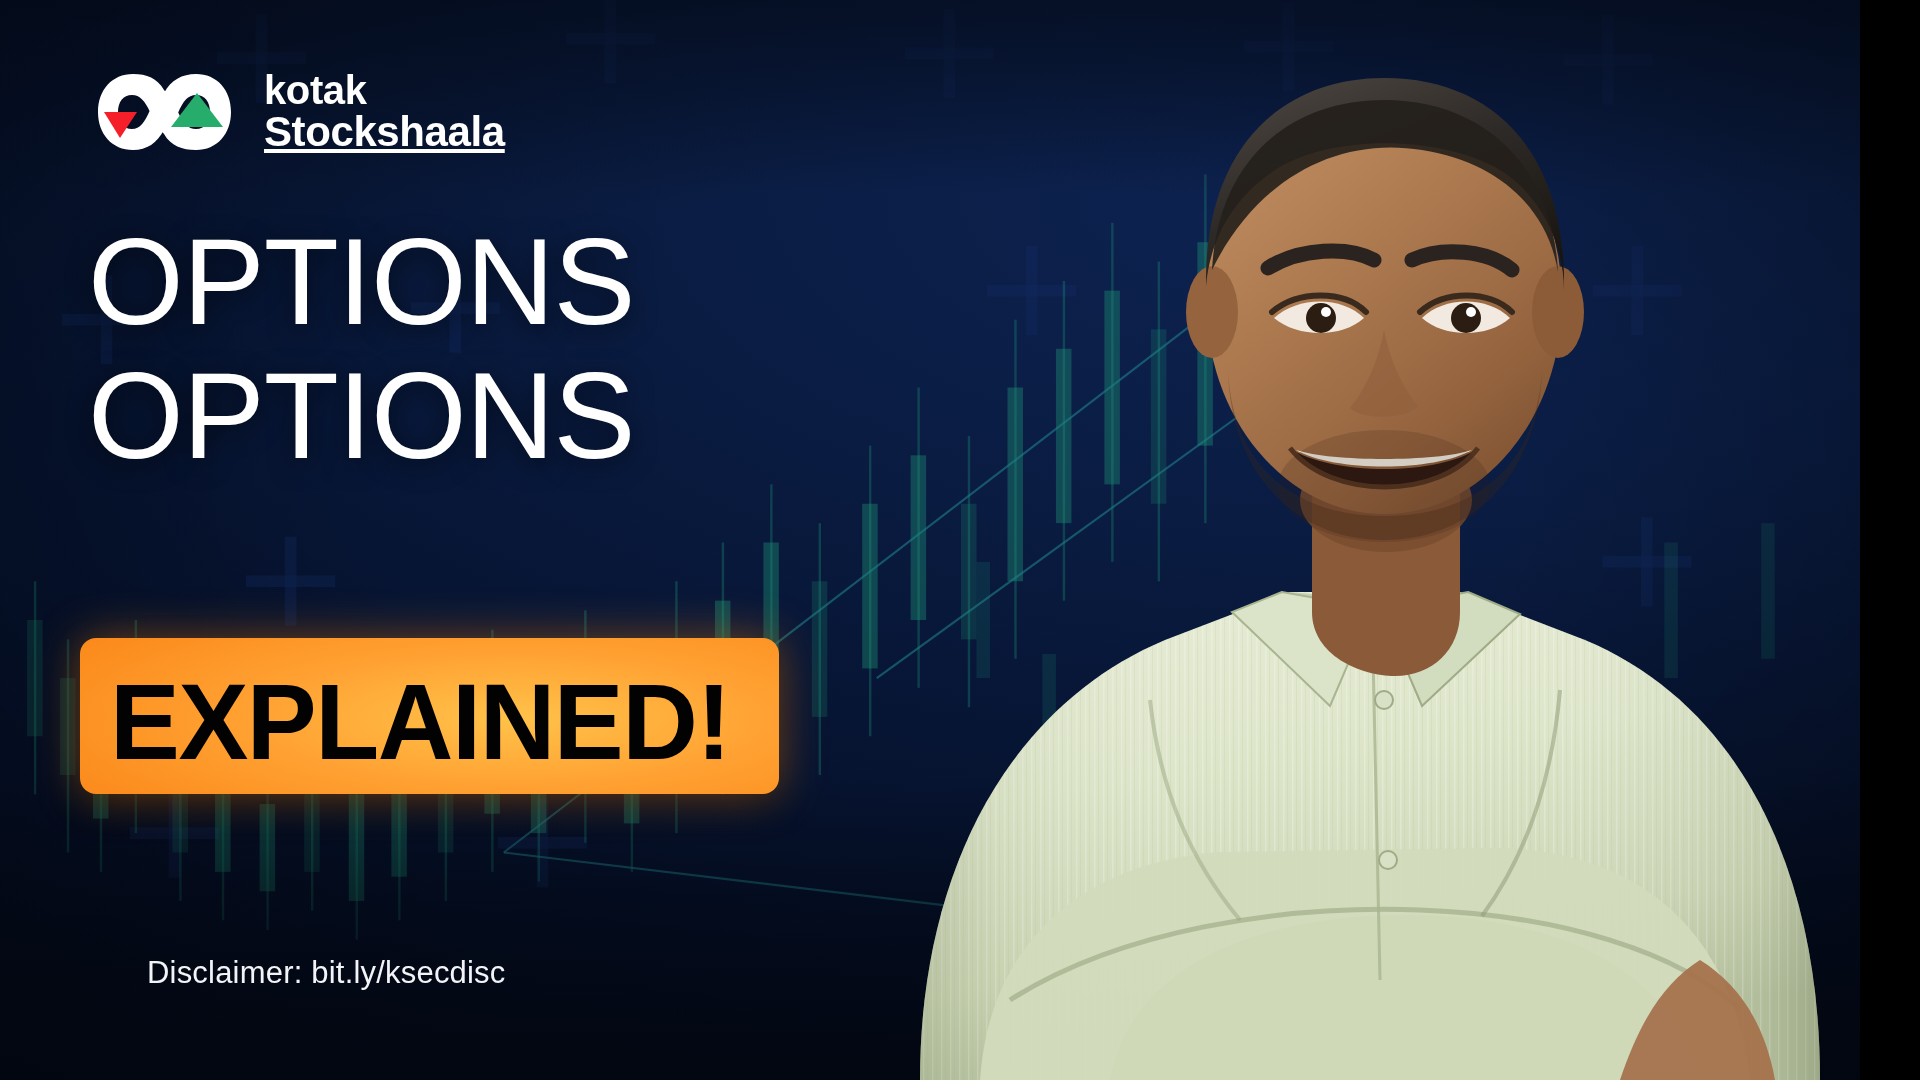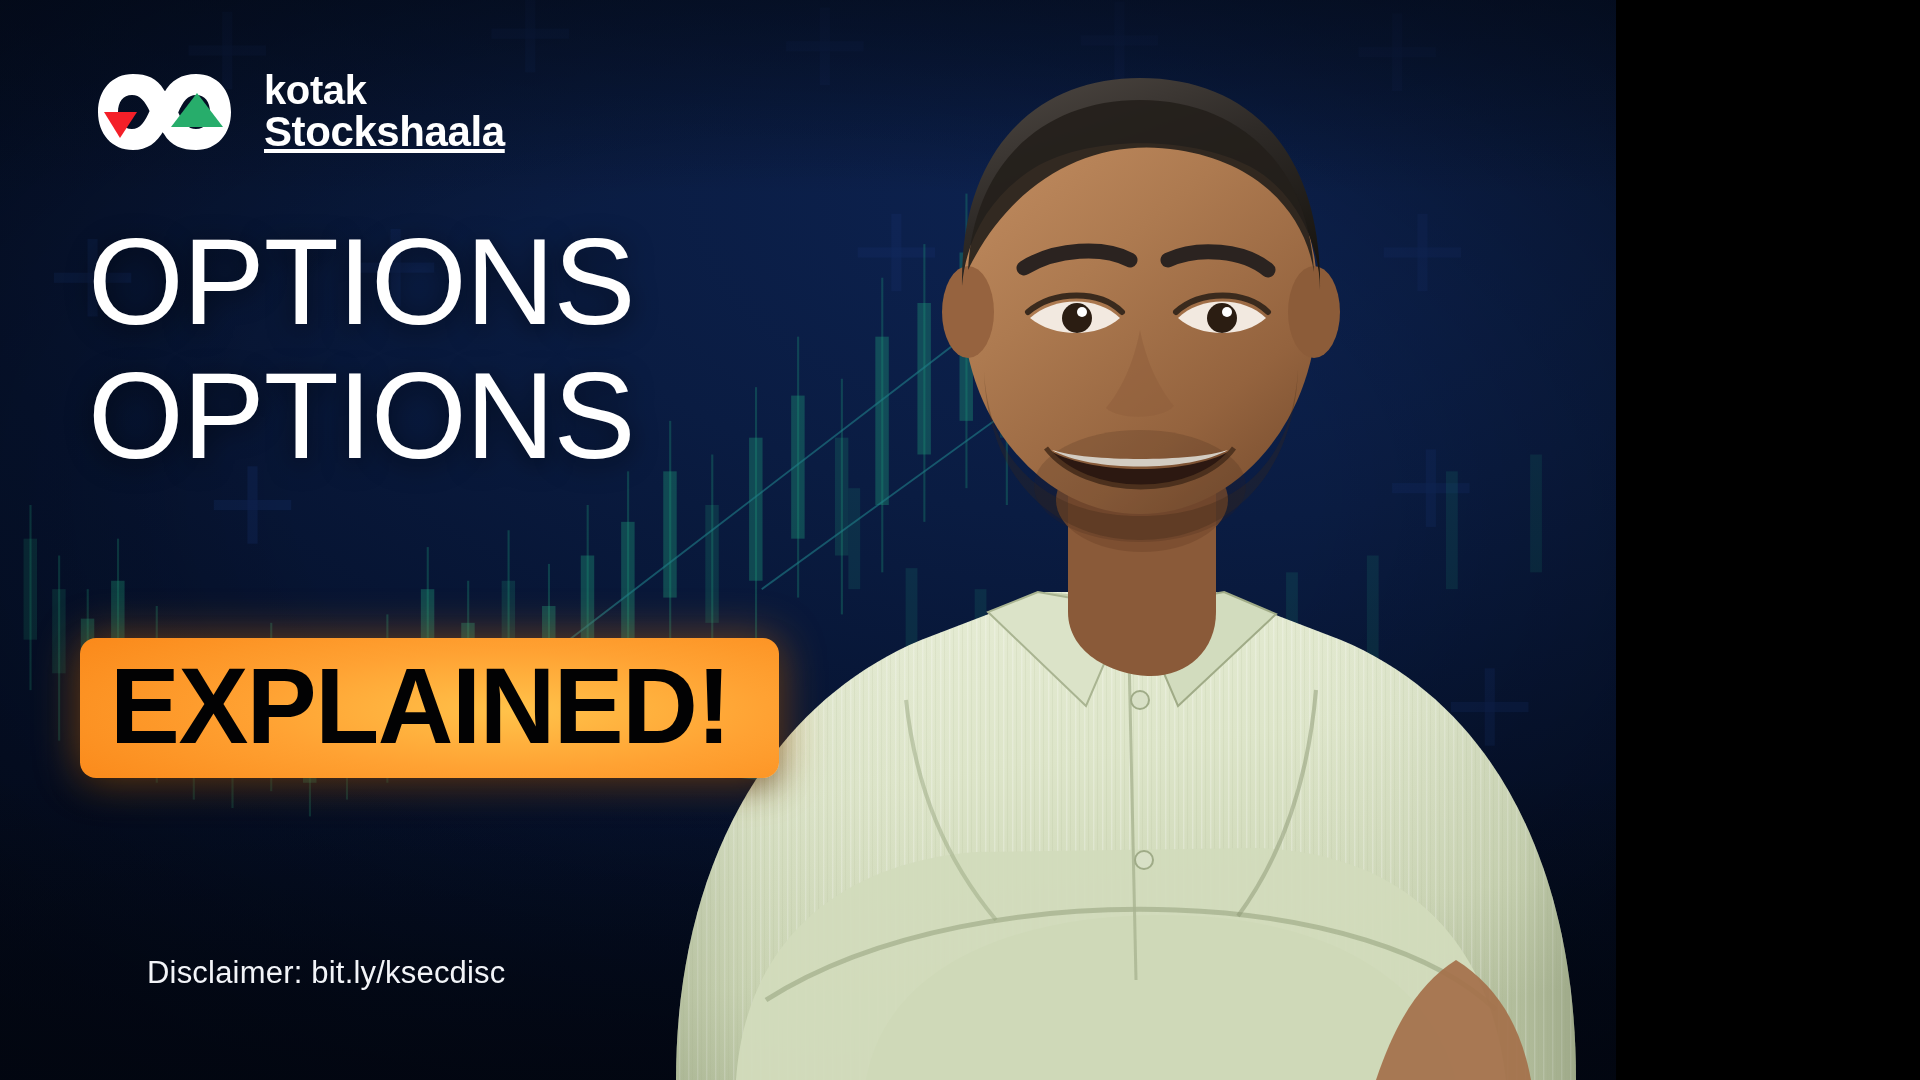--- a/index.html
+++ b/index.html
@@ -5,21 +5,21 @@
   * { margin:0; padding:0; box-sizing:border-box; }
   html, body {
     width:1920px; height:1080px;
     overflow:hidden;
     background:#000;
     font-family:"Liberation Sans", sans-serif;
   }
 
   #stage {
     position:relative;
-    width:1616px; height:1080px;
+    width:1860px; height:1080px;
     overflow:hidden;
     background:#ef4444;
   }
 
   
   .bg-base {
     position:absolute; inset:0;
     background:
       radial-gradient(120% 95% at 72% 18%, #0d2352 0%, #0a1c42 32%, #061330 62%, #040d22 100%),
       linear-gradient(180deg,#061434 0%, #061334 45%, #030a1c 100%);
@@ -68,21 +68,21 @@
   .headline .l2 { display:block; margin-top:18px; }
 
   
   .explained-wrap {
     position:absolute; left:80px; top:638px;
     z-index:12;
   }
   .explained-banner {
     position:relative;
     display:inline-block;
-    padding:14px 30px 18px 30px;
+    padding:30px 30px 18px 30px;
     border-radius:16px;
     background:
       radial-gradient(130% 150% at 62% 52%, #ffc24a 0%, #ffa233 28%, #fb8c1d 55%, #f97a0d 78%, #f4740a 100%);
     box-shadow:0 0 46px rgba(249,135,20,.45), 0 10px 30px rgba(0,0,0,.45);
   }
   .explained-text {
     display:block;
     font-weight:700;
     font-size:108px;
     line-height:1.0;

